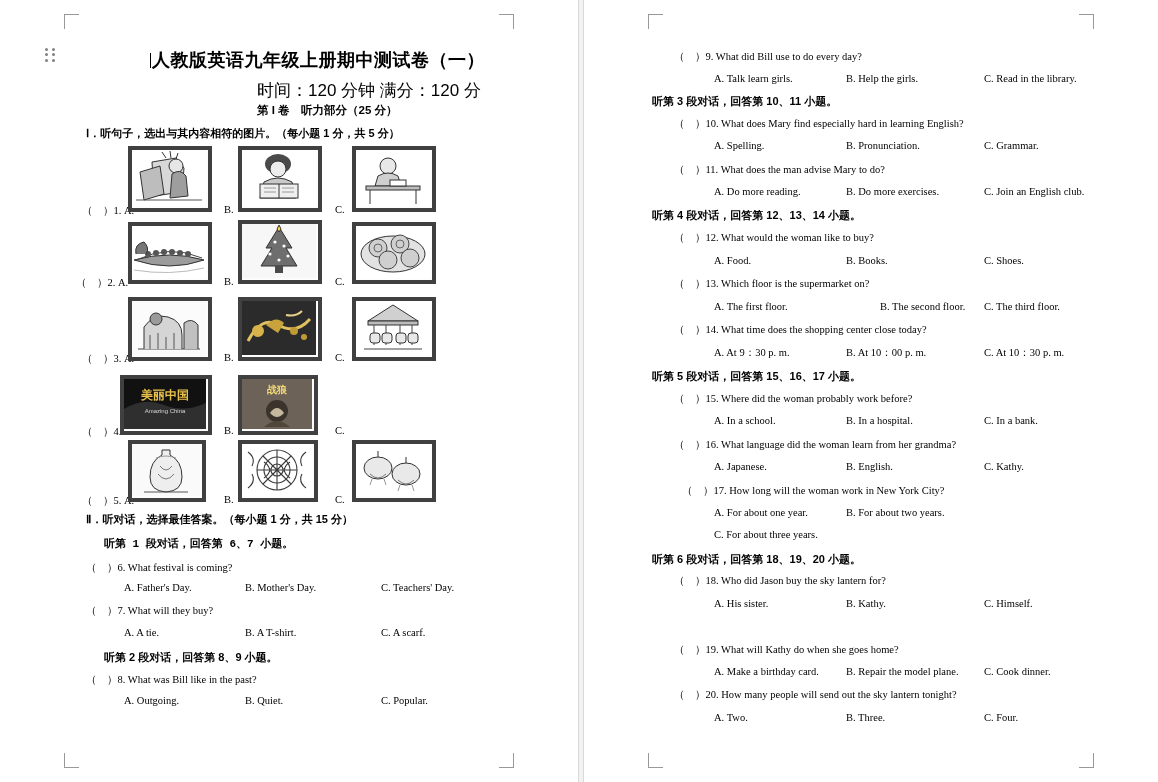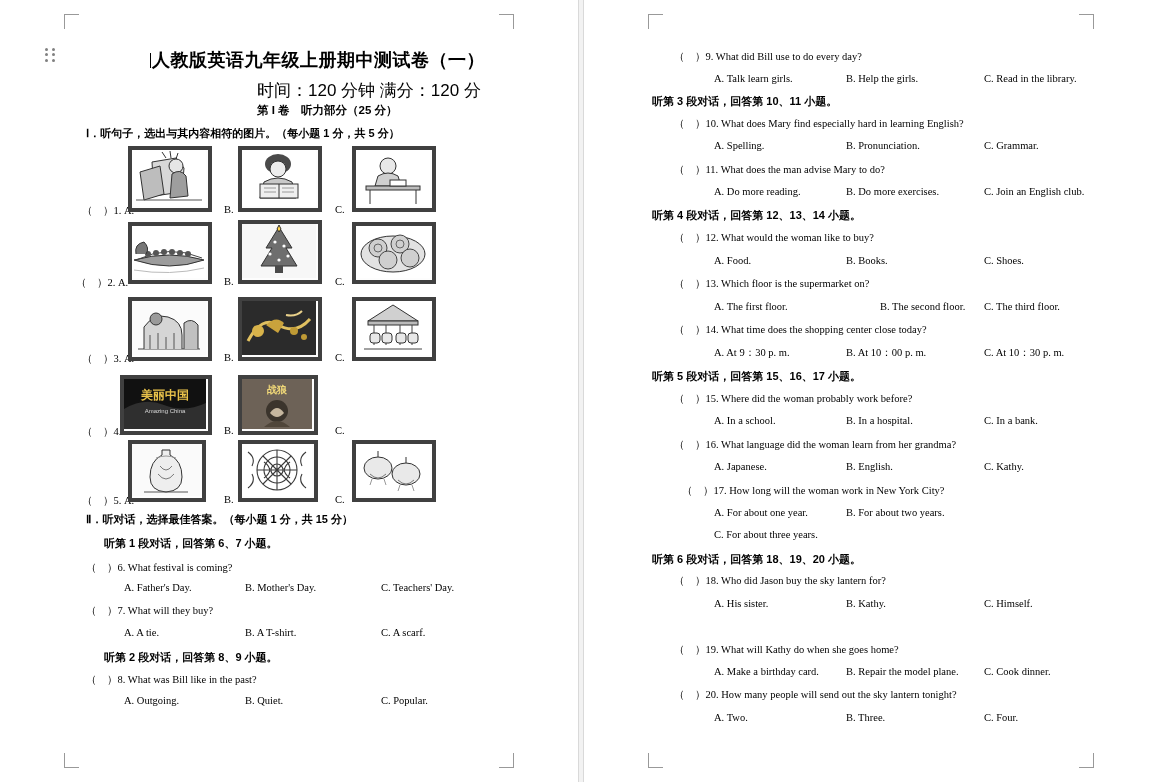--- a/index.html
+++ b/index.html
@@ -351,21 +351,21 @@
             <ellipse cx="50" cy="30" rx="14" ry="11"></ellipse>
           </g>
           <path d="M22 13 v-6 M50 19 v-6" stroke="#333"></path>
           <path d="M14 30 q8 8 16 0 M42 36 q8 8 16 0" fill="none" stroke="#777"></path>
           <path d="M16 35 l-2 6 M28 35 l2 6 M44 41 l-2 6 M56 41 l2 6" stroke="#999"></path>
         </svg>
       </div>
 
       <div class="sect-head" style="left:86px; top:512px;">Ⅱ．听对话，选择最佳答案。（每小题 1 分，共 15 分）</div>
 
-      <div class="dlg-head" style="left:104px; top:536px;">听第 1 段对话，回答第 6、7 小题。</div>
+      <div class="dlg-head" style="left:104px; top:536px;font-family:Liberation Mono, monospace;">听第 1 段对话，回答第 6、7 小题。</div>
 
       <div class="q-line" style="left:86px; top:561px;">
         <span class="q-num">（　）6.</span>
         <span>What festival is coming?</span>
       </div>
       <div class="opt" style="left:124px; top:582px;">A. Father's Day.</div>
       <div class="opt" style="left:245px; top:582px;">B. Mother's Day.</div>
       <div class="opt" style="left:381px; top:582px;">C. Teachers' Day.</div>
 
       <div class="q-line" style="left:86px; top:604px;">

